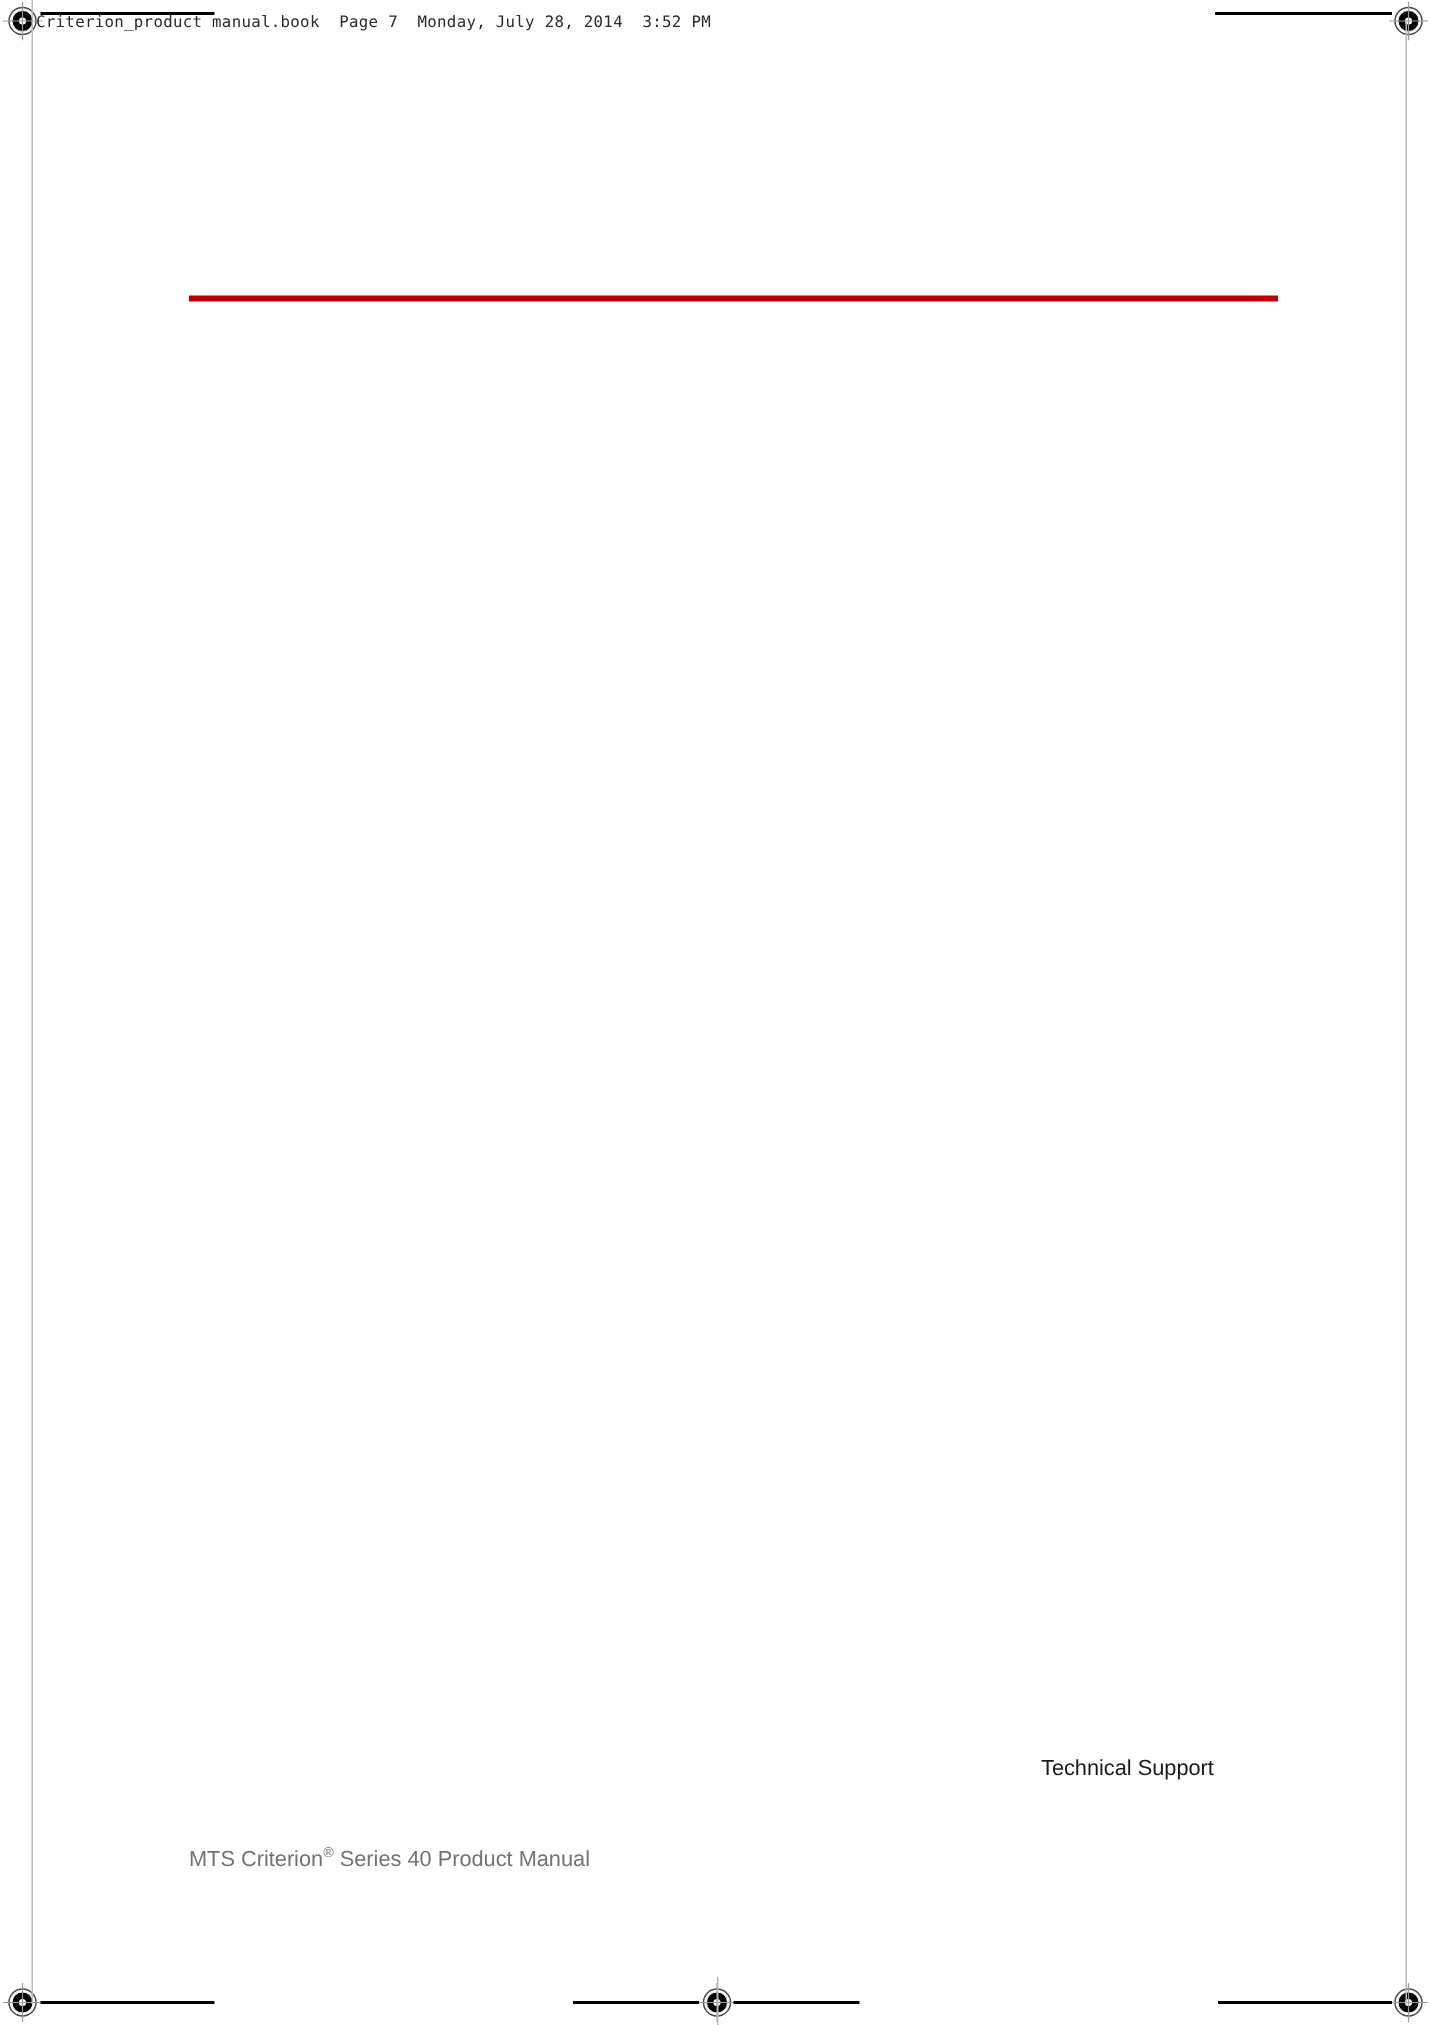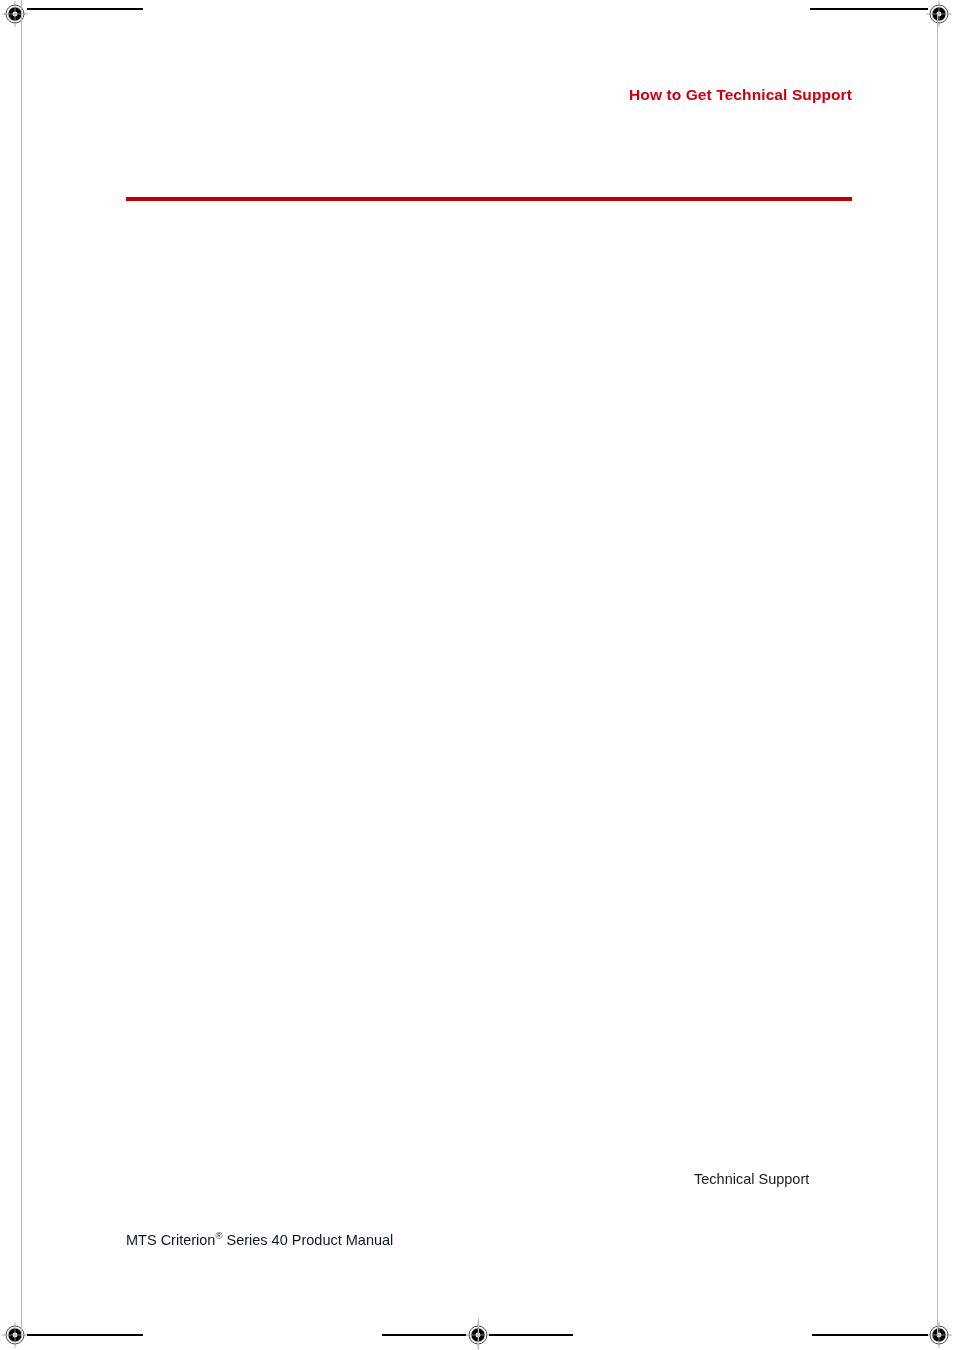--- a/index.html
+++ b/index.html
@@ -101,21 +101,21 @@
     width: 726px;
     height: 990px;
   }
 
   
   .footer-left {
     position: absolute;
     left: 126px;
     top: 1232px;
     font-size: 14.5px;
-    color: #0f172a;
+    color: #737373;
     white-space: nowrap;
   }
   .footer-left sup {
     font-size: 9.5px;
     vertical-align: super;
     line-height: 0;
   }
   .footer-right {
     position: absolute;
     left: 694px;
@@ -201,22 +201,22 @@
   <div class="crop-rule h rule-bl"></div>
   <div class="crop-rule h rule-bc-left"></div>
   <div class="crop-rule h rule-bc-right"></div>
   <div class="crop-rule h rule-br"></div>
 
   <div class="crop-rule v guide-left"></div>
   <div class="crop-rule v guide-right"></div>
   <div class="crop-rule v guide-bc-top"></div>
   <div class="crop-rule v guide-tl-top"></div>
 
-
-  <div class="running-head">How to Get Technical Support</div>
+  <div class="slug">Criterion_product manual.book  Page 7  Monday, July 28, 2014  3:52 PM</div>
+
 
   <div class="chapter-rule"></div>
 
   <div class="body-area"></div>
 
   <div class="footer-left">
     <span>MTS Criterion</span><sup>®</sup><span> Series 40 Product Manual</span>
   </div>
 
   <div class="footer-right">Technical Support</div>

